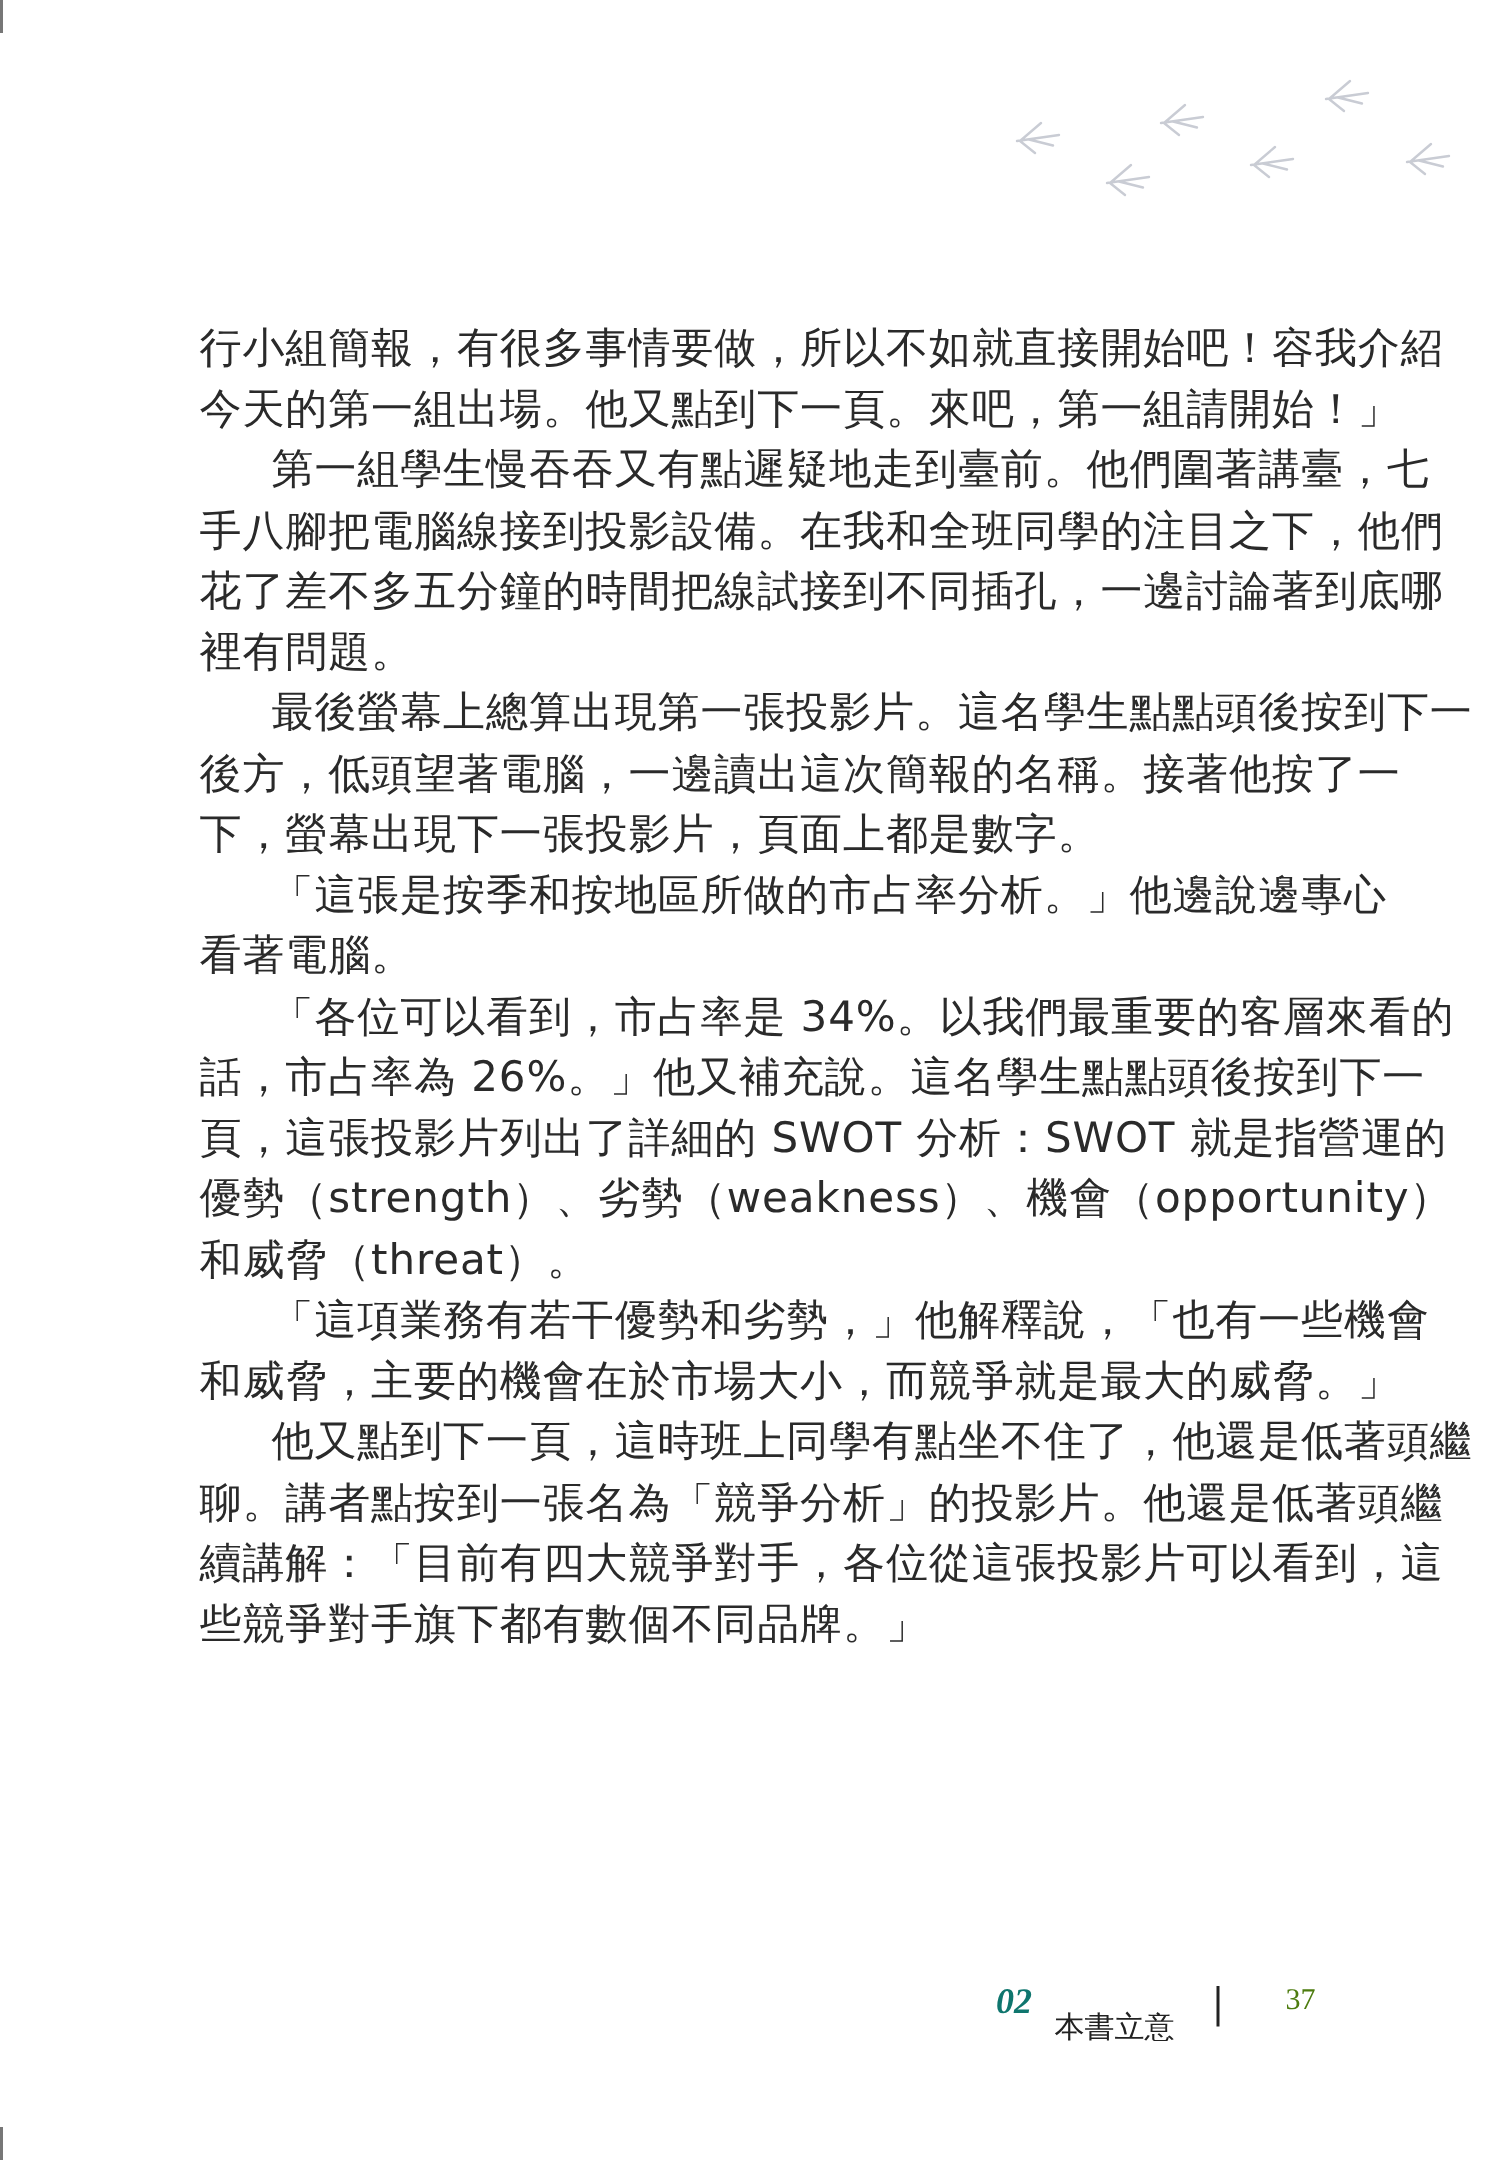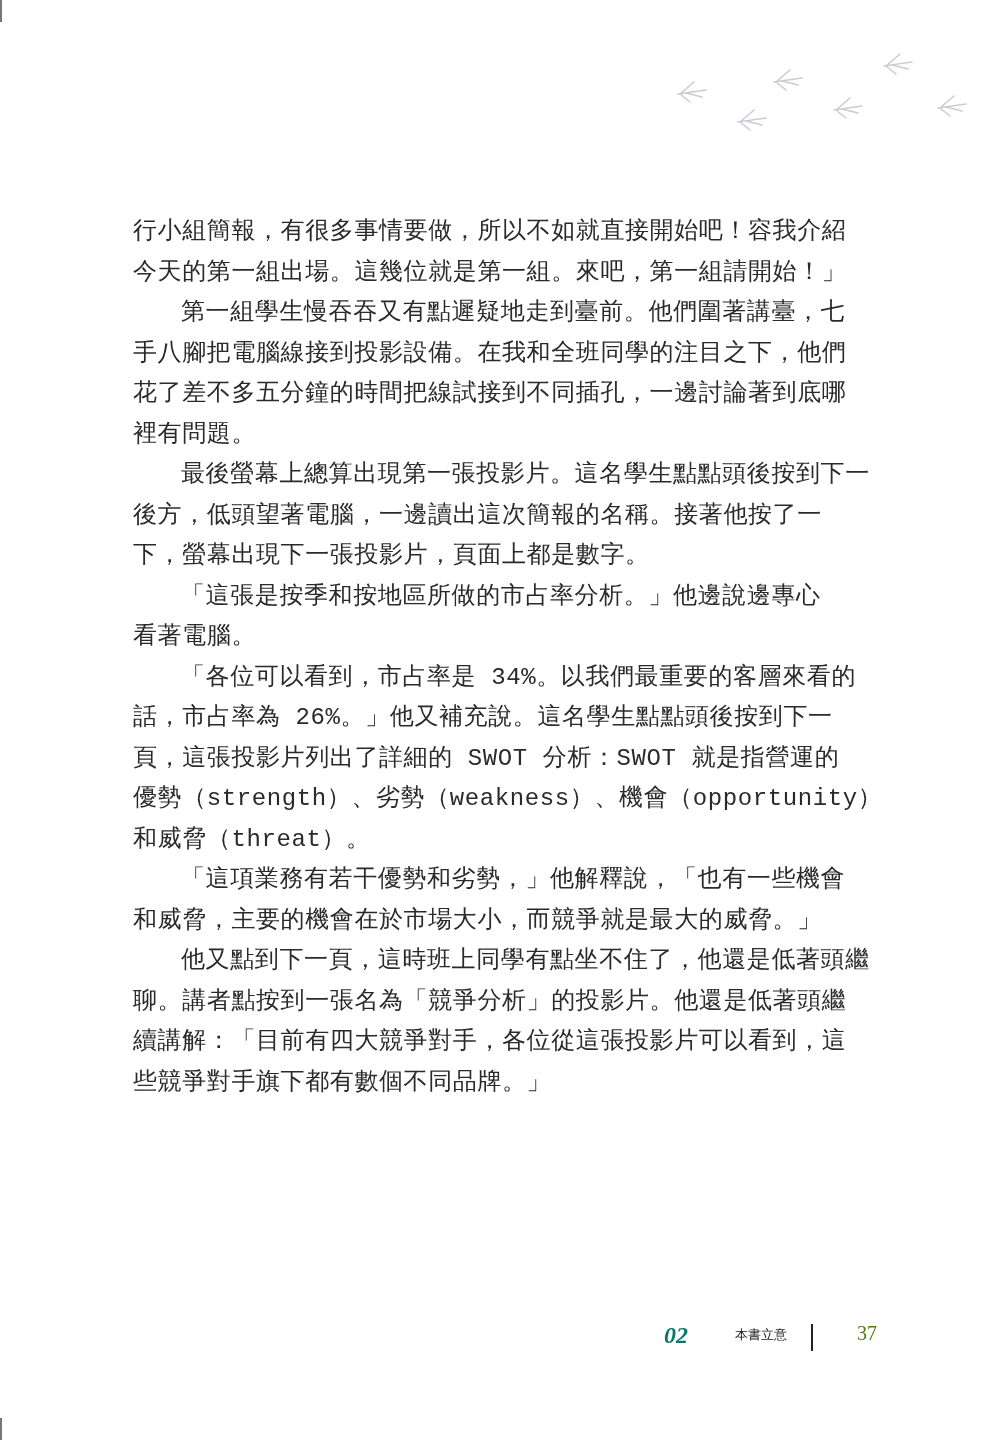--- a/index.html
+++ b/index.html
@@ -2,25 +2,25 @@
 <html><head>
 <meta charset="utf-8">
 <style>
   html, body { margin: 0; padding: 0; background: #ffffff; }
   body { width: 1000px; height: 1440px; position: relative; overflow: hidden; font-family: "DejaVu Sans", sans-serif; color: #2a2a2a; }
   .crop-mark { position: absolute; background: #777; }
   .birds { position: absolute; left: 660px; top: 40px; width: 340px; height: 110px; }
   .bird { position: absolute; width: 34px; height: 24px; }
   .bird svg { width: 100%; height: 100%; }
   .text-block { position: absolute; left: 133px; top: 212px; width: 720px; }
-  .line { font-size: 24px; line-height: 40.5px; height: 40.5px; white-space: nowrap; letter-spacing: 0.6px; font-family: Liberation Mono, monospace; }
+  .line { font-size: 28px; line-height: 40.5px; height: 40.5px; white-space: nowrap; letter-spacing: 0.6px; }
   .indent { padding-left: 48px; }
   .footer { position: absolute; top: 1322px; left: 0; width: 1000px; height: 34px; }
   .chapter-num { position: absolute; left: 664px; top: 0; font-family: Liberation Serif, serif; font-weight: bold; font-style: italic; font-size: 24px; color: #0f766e; }
-  .chapter-title { position: absolute; left: 703px; top: 4px; font-family: "DejaVu Serif", serif; font-size: 13px; color: #222; margin-left: 32px; }
+  .chapter-title { position: absolute; left: 703px; top: 16px; font-family: "DejaVu Serif", serif; font-size: 20px; color: #222; }
   .footer-divider { position: absolute; left: 811px; top: 2px; width: 2px; height: 27px; background: #222; }
   .page-number { position: absolute; left: 857px; top: 0px; font-family: "Liberation Serif", serif; font-size: 20px; color: #4d7c0f; }
 </style>
 </head>
 <body>
 
 <div class="crop-mark" style="left:0;top:0;width:2px;height:22px;"></div>
 <div class="crop-mark" style="left:0;top:1418px;width:2px;height:22px;"></div>
 
 <div class="birds">
@@ -52,21 +52,21 @@
   <div class="bird" style="left:276px;top:54px;">
     <svg viewBox="0 0 34 24">
         <path d="M2 14 L30 10 M4 14 L18 2 M4 14 L14 22 M10 13 L26 17" stroke="#c9ccd4" stroke-width="1.6" fill="none" stroke-linecap="round"></path>
       </svg>
   </div>
 </div>
 
 <div class="text-block">
   <div>
     <div class="line">行小組簡報，有很多事情要做，所以不如就直接開始吧！容我介紹</div>
-    <div class="line">今天的第一組出場。這幾位就是第一組。來吧，第一組請開始！」</div>
+    <div class="line">今天的第一組出場。他又點到下一頁。來吧，第一組請開始！」</div>
   </div>
   <div>
     <div class="line indent">第一組學生慢吞吞又有點遲疑地走到臺前。他們圍著講臺，七</div>
     <div class="line">手八腳把電腦線接到投影設備。在我和全班同學的注目之下，他們</div>
     <div class="line">花了差不多五分鐘的時間把線試接到不同插孔，一邊討論著到底哪</div>
     <div class="line">裡有問題。</div>
   </div>
   <div>
     <div class="line indent">最後螢幕上總算出現第一張投影片。這名學生點點頭後按到下一</div>
     <div class="line">後方，低頭望著電腦，一邊讀出這次簡報的名稱。接著他按了一</div>

